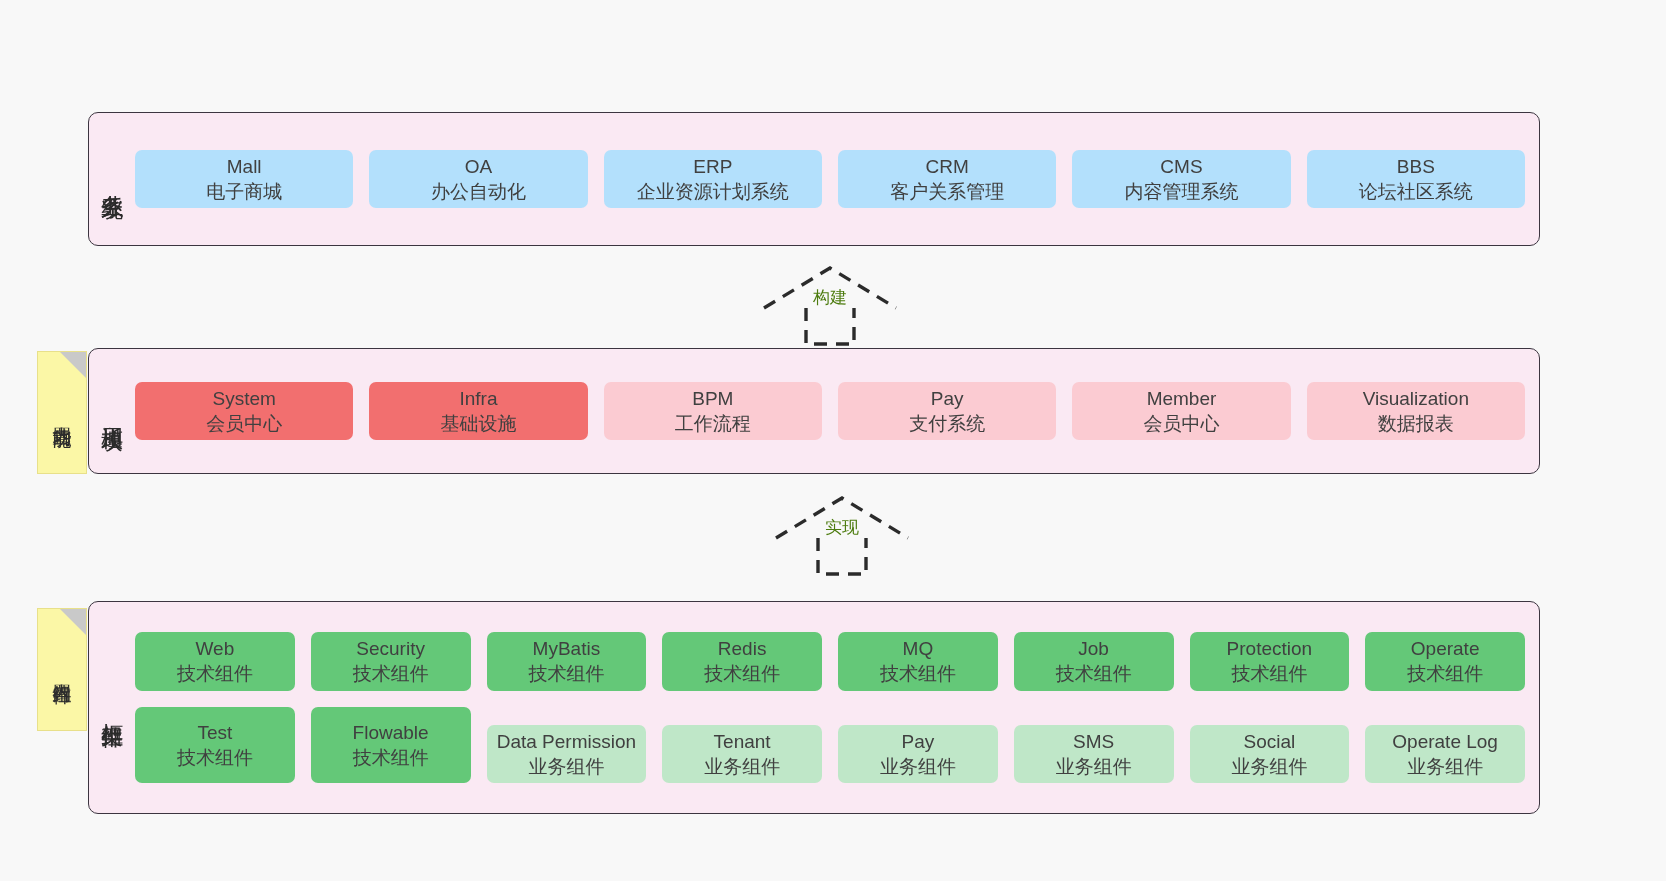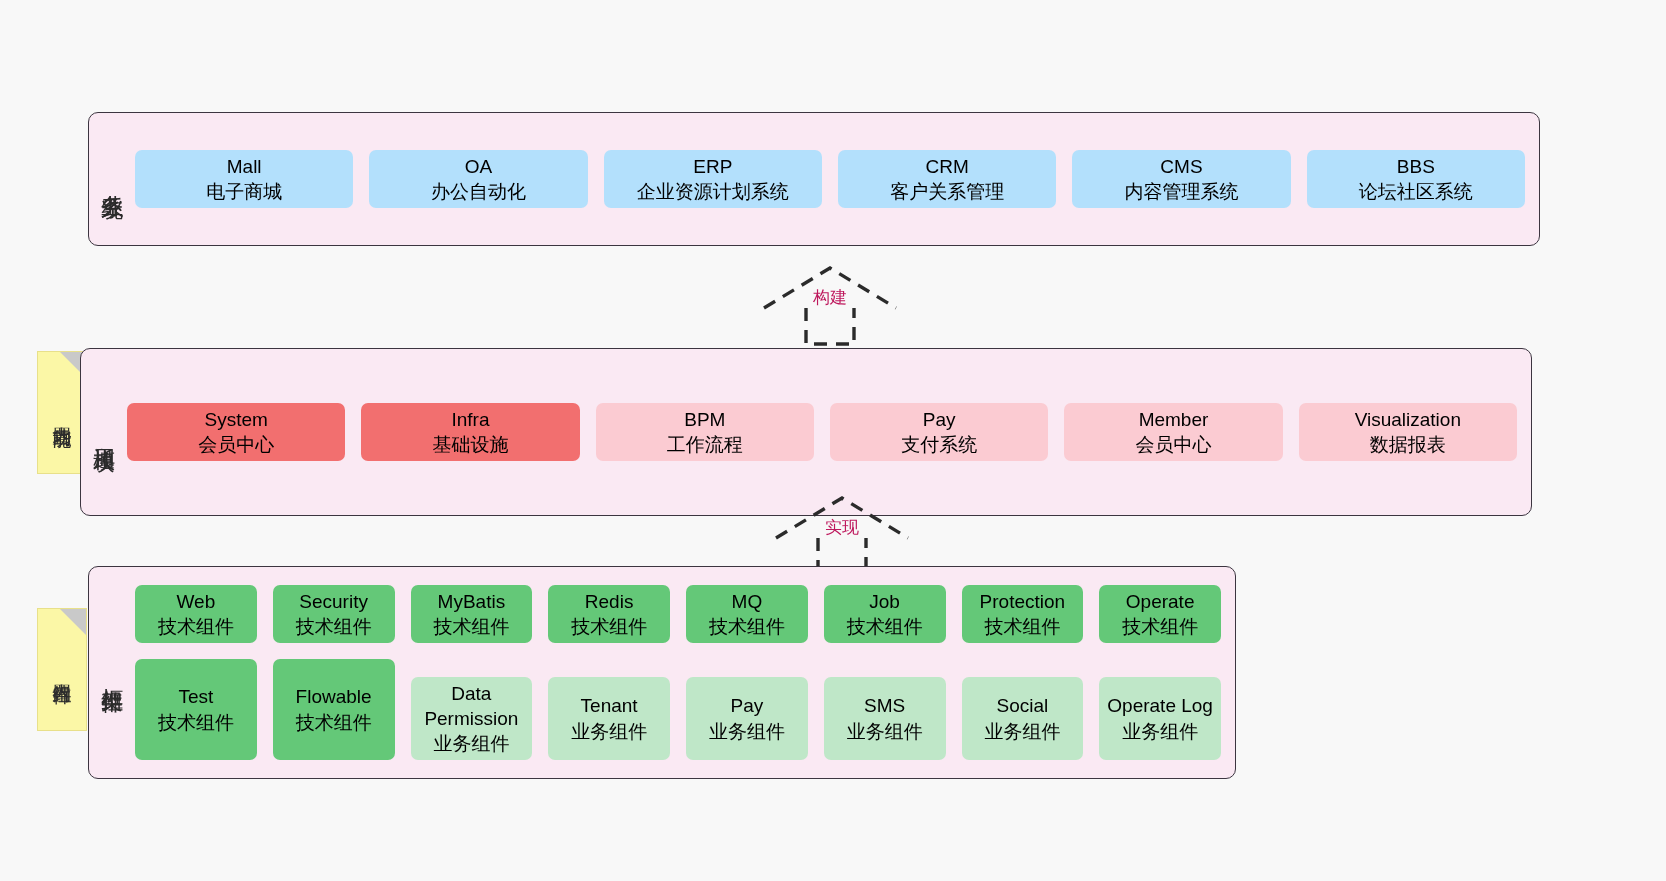--- a/index.html
+++ b/index.html
@@ -67,21 +67,21 @@
     box-sizing: border-box;
     flex: 1 1 0;
     border-radius: 7px;
     display: flex;
     flex-direction: column;
     align-items: center;
     justify-content: center;
     text-align: center;
     font-size: 19px;
     line-height: 1.32;
-    color: #000000;
+    color: #404040;
     padding: 4px 6px;
   }
   .node .en { white-space: nowrap; }
   .node .cn { white-space: nowrap; }
   .node.wrapen .en { white-space: normal; }
 
   .node.blue        { background: #b3e0fc; }
   .node.red         { background: #f26f6f; }
   .node.pink        { background: #fbcbd2; }
   .node.green       { background: #64c878; }
@@ -118,21 +118,21 @@
   
   .connector {
     position: absolute;
     pointer-events: none;
   }
   .connector .conn-label {
     position: absolute;
     left: 50%;
     transform: translateX(-50%);
     font-size: 17px;
-    color: #be185d;
+    color: #4d7c0f;
     background: transparent;
     white-space: nowrap;
   }
 </style>
 </head>
 <body>
 
 <div id="canvas">
 
   <div class="layer" id="layer-0" style="left:88px; top:112px; width:1452px; height:134px;">
@@ -175,21 +175,21 @@
       <path d="M 46 46 L 46 82 L 94 82 L 94 46" fill="none" stroke="#2b2b2b" stroke-width="3.4" stroke-dasharray="13 9" stroke-linecap="butt"></path>
     </svg>
     <span class="conn-label" style="top:24px;">构建</span>
   </div>
 
   <div class="sticky" id="sticky-0" style="left:37px; top:351px; width:50px; height:123px;">
     <span class="fold"></span>
     <span>内置功能</span>
   </div>
 
-  <div class="layer" id="layer-1" style="left:80px; top:348px; width:1452px; height:168px;">
+  <div class="layer" id="layer-1" style="left:88px; top:348px; width:1452px; height:126px;">
     <div class="layer-label">通用模块</div>
     <div class="layer-body">
       <div class="node-row">
         <div class="node red">
           <span class="en">System</span>
           <span class="cn">会员中心</span>
         </div>
         <div class="node red">
           <span class="en">Infra</span>
           <span class="cn">基础设施</span>
@@ -220,21 +220,21 @@
       <path d="M 46 46 L 46 82 L 94 82 L 94 46" fill="none" stroke="#2b2b2b" stroke-width="3.4" stroke-dasharray="13 9" stroke-linecap="butt"></path>
     </svg>
     <span class="conn-label" style="top:24px;">实现</span>
   </div>
 
   <div class="sticky" id="sticky-1" style="left:37px; top:608px; width:50px; height:123px;">
     <span class="fold"></span>
     <span>内置组件</span>
   </div>
 
-  <div class="layer" id="layer-2" style="left:88px; top:566px; width:1148px; height:213px;">
+  <div class="layer" id="layer-2" style="left:88px; top:601px; width:1452px; height:213px;">
     <div class="layer-label">框架组件</div>
     <div class="layer-body">
 
       <div class="node-row">
         <div class="node green">
           <span class="en">Web</span>
           <span class="cn">技术组件</span>
         </div>
         <div class="node green">
           <span class="en">Security</span>

